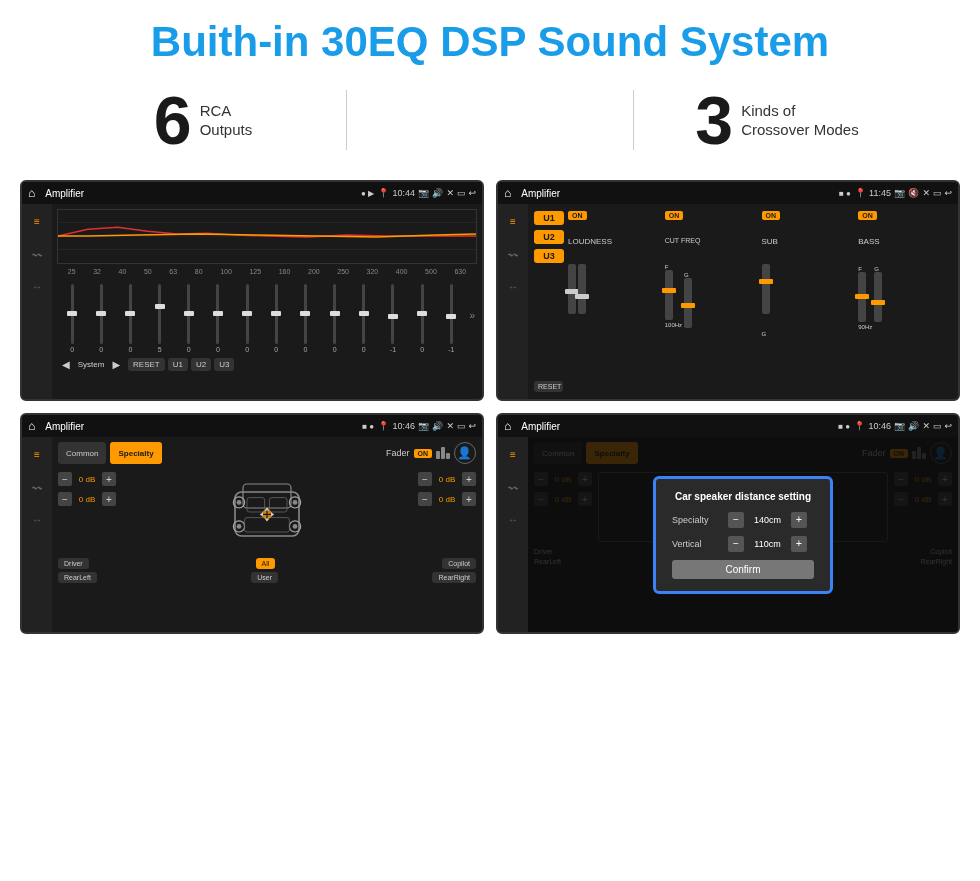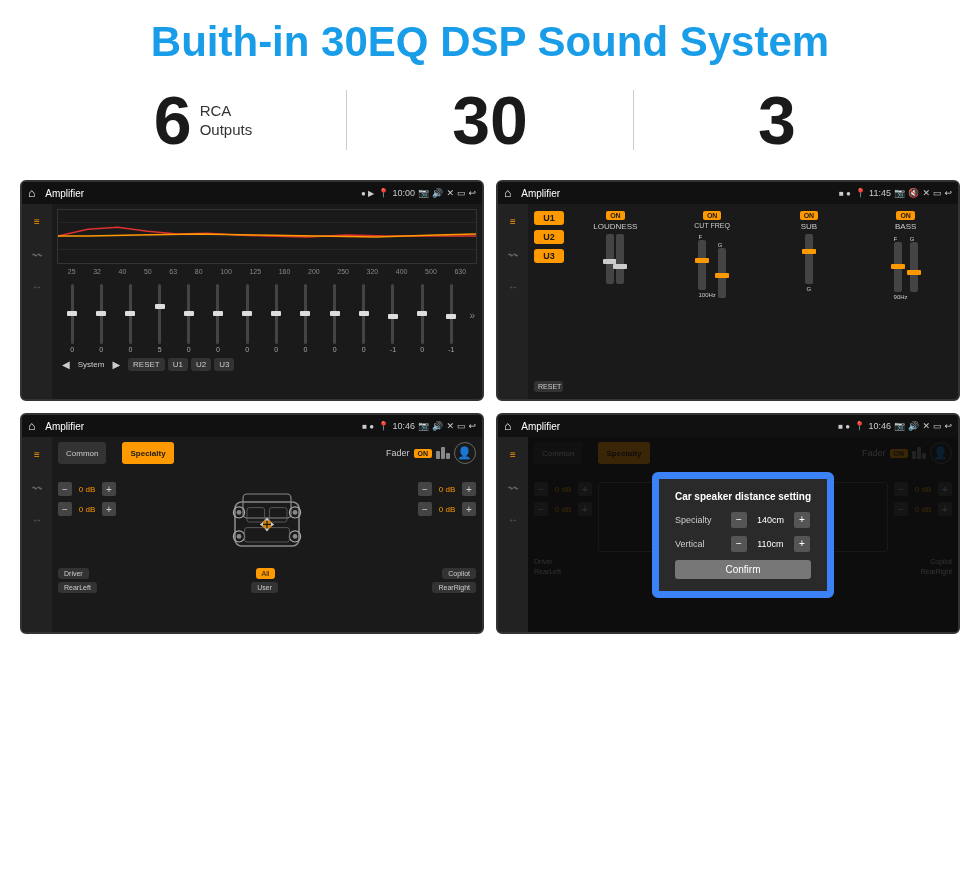--- a/index.html
+++ b/index.html
@@ -224,22 +224,22 @@
       width: 14px;
       height: 5px;
       background: #f90;
       border-radius: 1px;
       position: absolute;
       left: -3px;
     }
     .ch-value { color: #ccc; font-size: 7px; margin-top: 2px; }
     .top-tabs {
       display: flex;
-      gap: 16px;
-      margin-bottom: 18px;
+      gap: 4px;
+      margin-bottom: 8px;
     }
     .tab-btn {
       background: #333;
       color: #ccc;
       border: none;
       border-radius: 3px;
       padding: 2px 8px;
       font-size: 8px;
       cursor: pointer;
     }
@@ -296,21 +296,21 @@
       position: absolute;
       top: 0; left: 0; right: 0; bottom: 0;
       background: rgba(0,0,0,0.5);
       display: flex;
       align-items: center;
       justify-content: center;
       z-index: 10;
     }
     .dialog-box {
       background: #2a2a2a;
-      border: 7px solid #3b82f6;
+      border: 3px solid #3b82f6;
       border-radius: 6px;
       padding: 12px 16px;
       min-width: 180px;
     }
     .dialog-title {
       color: #fff;
       font-size: 10px;
       font-weight: bold;
       margin-bottom: 10px;
       text-align: center;
@@ -373,57 +373,58 @@
       border-radius: 3px;
       padding: 2px 4px;
       font-size: 7px;
       cursor: pointer;
       margin-top: auto;
     }
 
     .xover-channel {
       display: flex;
       flex-direction: column;
-      align-items: center;
+      align-items: flex-start;
       flex: 1;
       min-width: 0;
+      gap: 15px;
     }
   </style>
 </head>
 <body>
 
 <div class="page-header">
   <h1 class="page-title">Buith-in 30EQ DSP Sound System</h1>
 </div>
 
 <div class="stats-row">
   <div class="stat-item">
     <span class="stat-number">6</span>
     <span class="stat-label">RCA<br>Outputs</span>
   </div>
   <div class="stat-divider"></div>
   <div class="stat-item">
-    <span class="stat-number">30</span>
   </div>
   <div class="stat-divider"></div>
   <div class="stat-item">
     <span class="stat-number">3</span>
+    <span class="stat-label">Kinds of<br>Crossover Modes</span>
   </div>
 </div>
 
 <div class="screens-grid">
 
   <div class="screen">
     <div class="status-bar">
       <span class="home-icon">⌂</span>
       <span class="title">Amplifier</span>
       <span style="font-size:8px;color:#ccc;">● ▶</span>
       <div class="status-icons">
         <span>📍</span>
-        <span>10:00</span>
+        <span>10:44</span>
         <span>📷</span>
         <span>🔊</span>
         <span>✕</span>
         <span>▭</span>
         <span>↩</span>
       </div>
     </div>
     <div class="screen-content">
       <div class="sidebar-icons">
         <div class="sidebar-icon active">≡</div>

